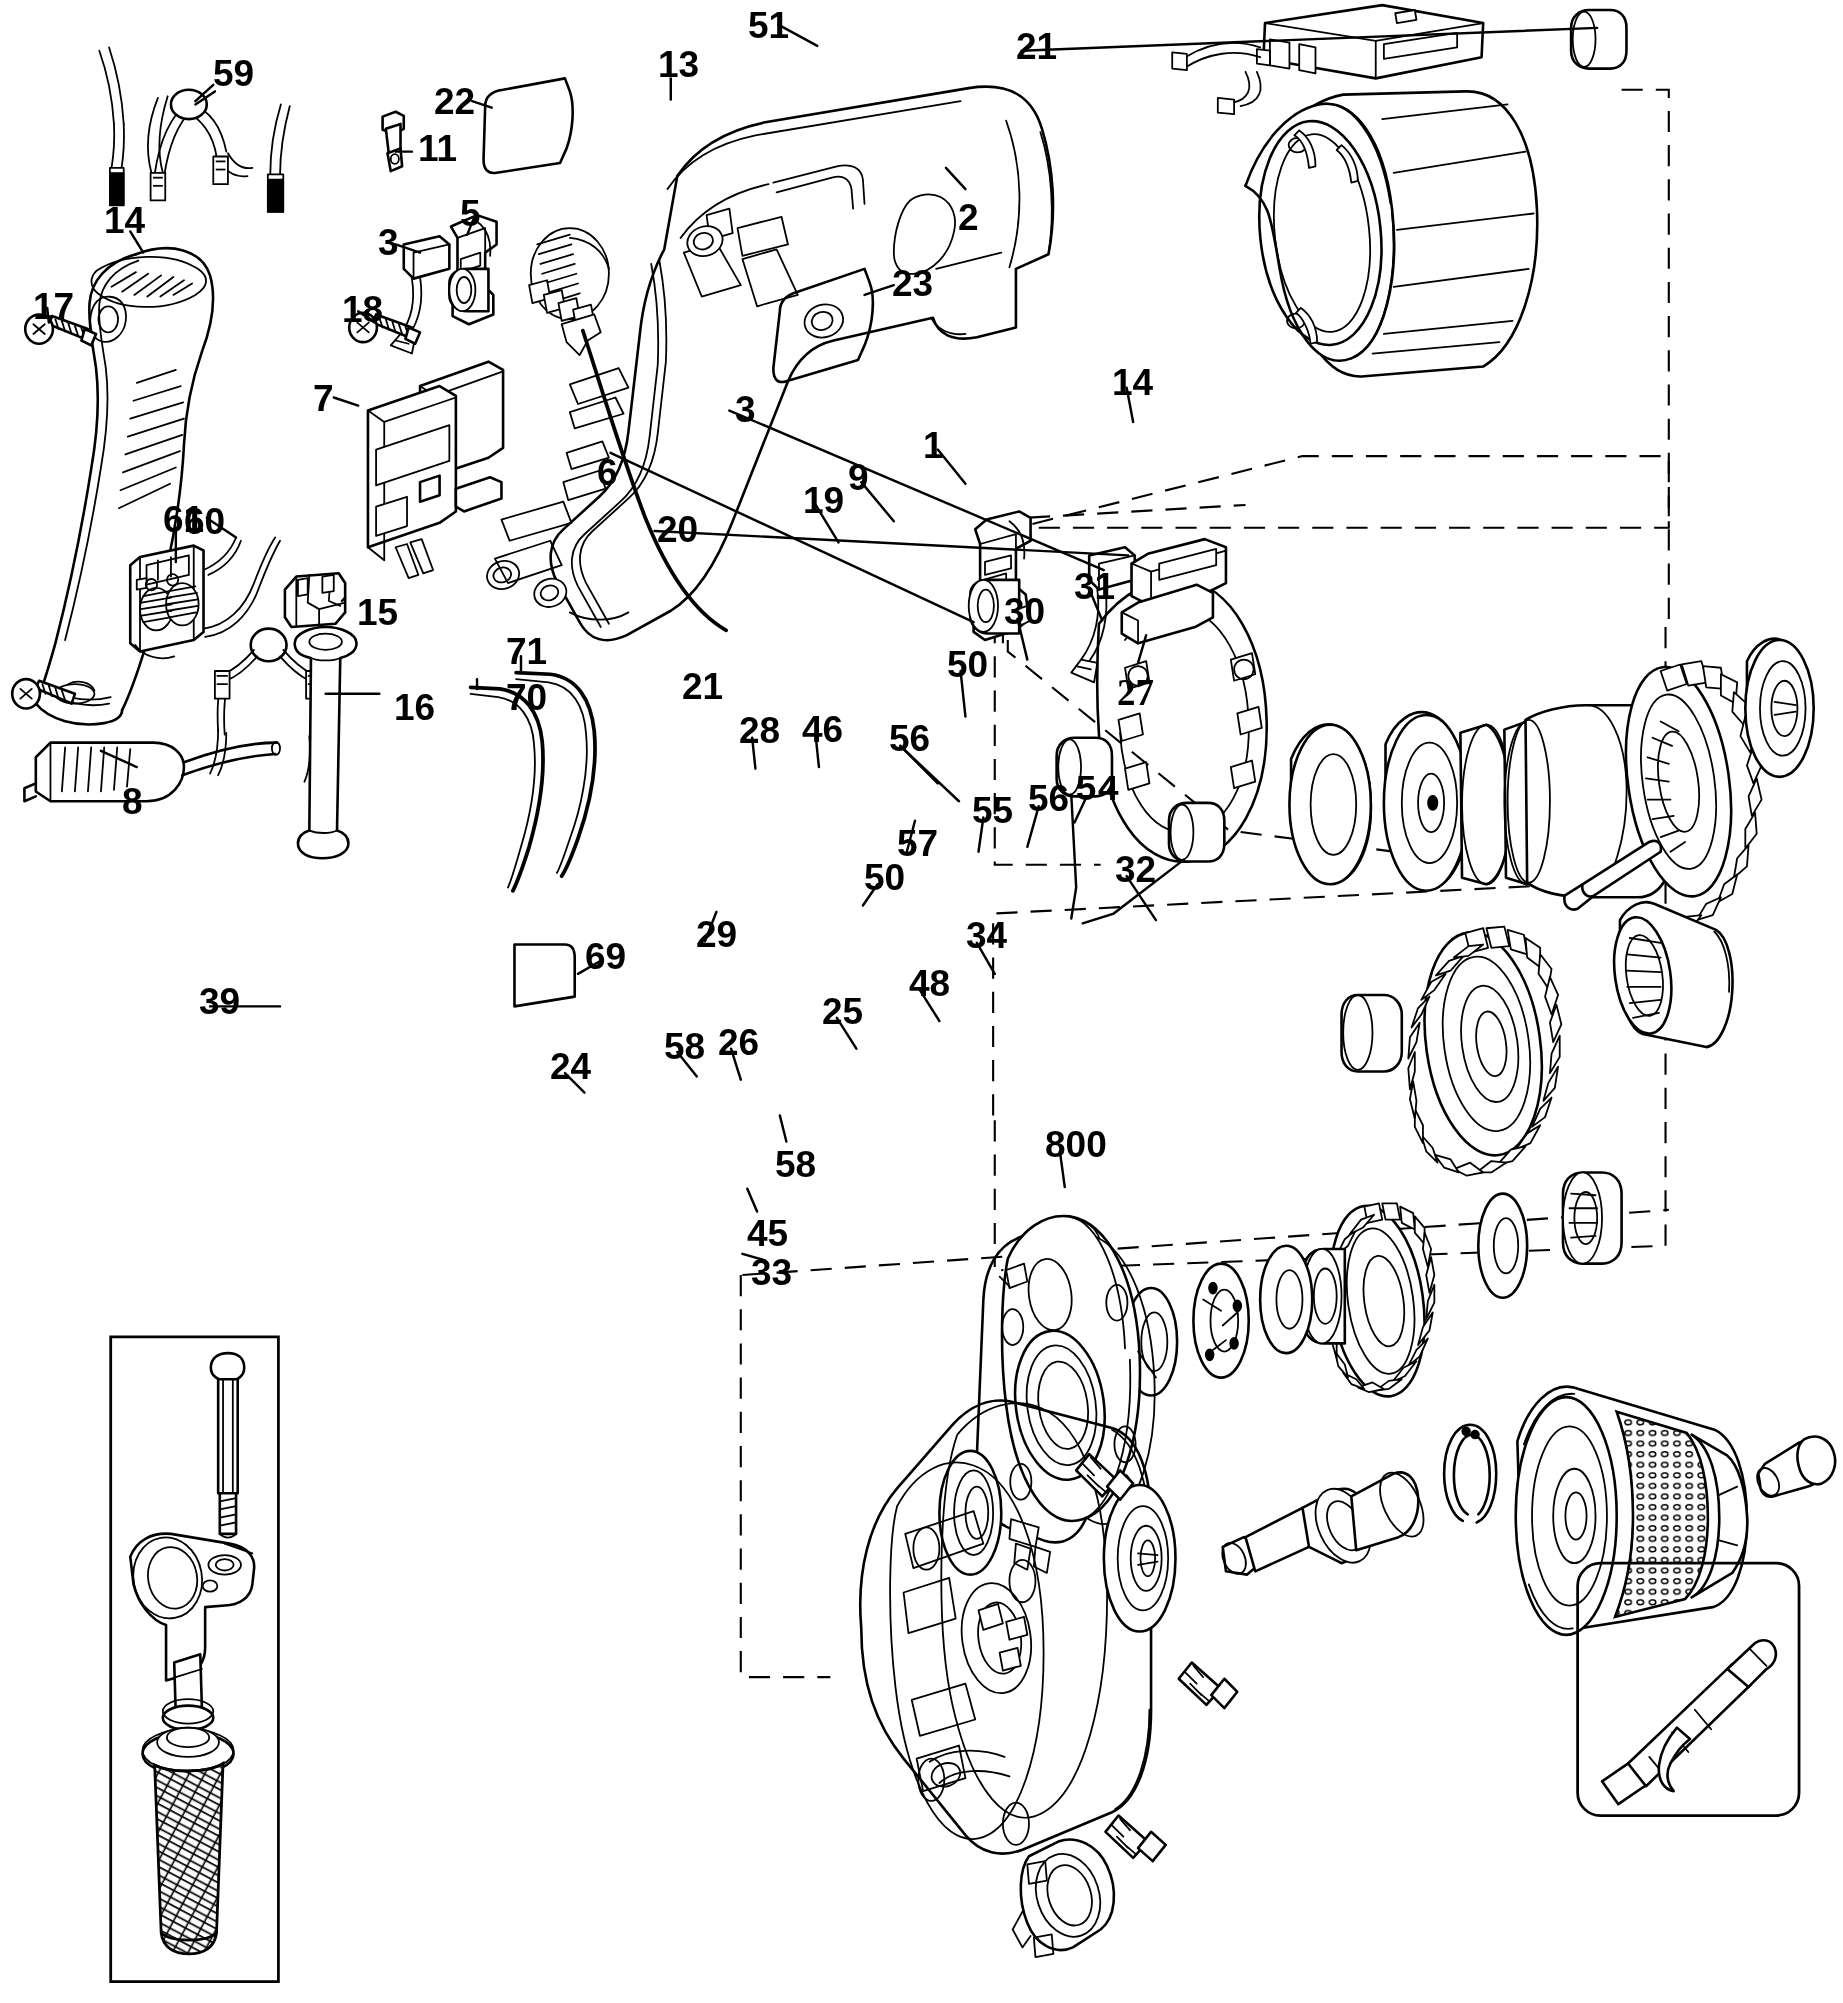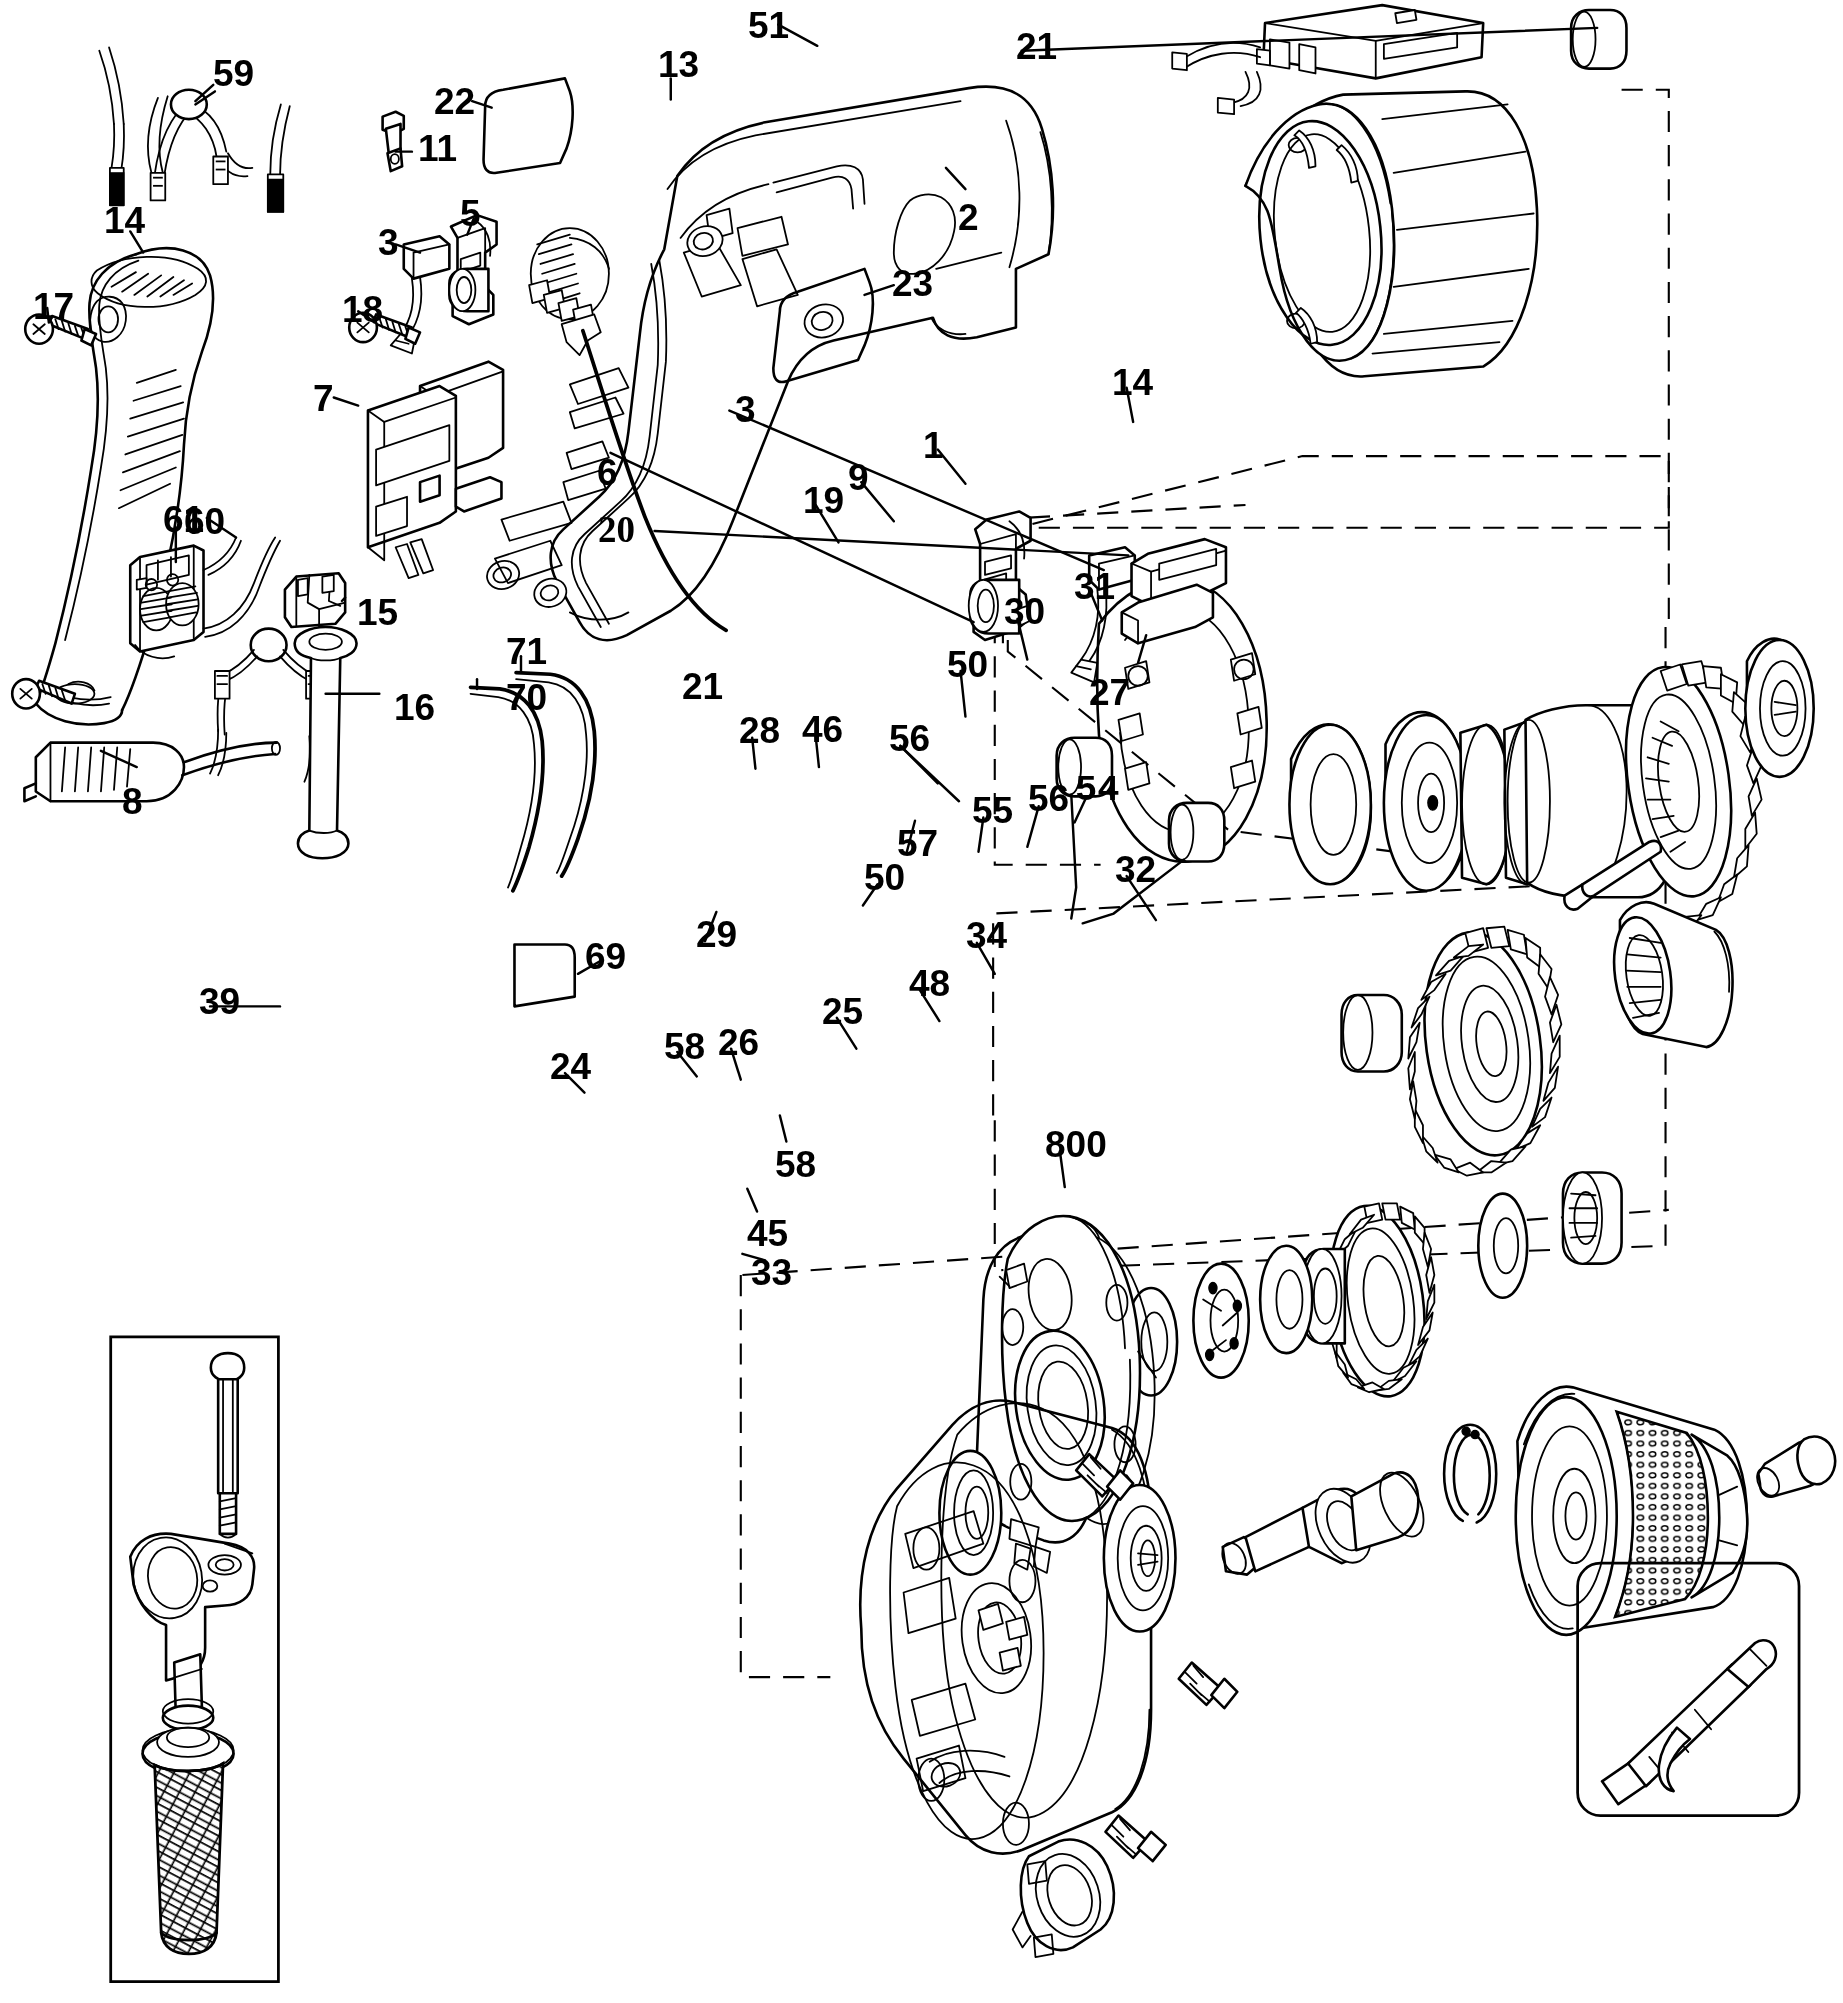--- a/index.html
+++ b/index.html
@@ -1090,27 +1090,27 @@
       <div class="callout sz-lg" style="left: 33px; top: 288px;">17</div>
       <div class="callout sz-lg" style="left: 342px; top: 291px;">18</div>
       <div class="callout sz-lg" style="left: 1112px; top: 364px;">14</div>
       <div class="callout sz-lg" style="left: 735px; top: 391px;">3</div>
       <div class="callout sz-lg" style="left: 313px; top: 380px;">7</div>
       <div class="callout sz-lg" style="left: 923px; top: 427px;">1</div>
       <div class="callout sz-lg" style="left: 597px; top: 454px;">6</div>
       <div class="callout sz-lg" style="left: 848px; top: 459px;">9</div>
       <div class="callout sz-lg" style="left: 184px; top: 503px;">60</div>
       <div class="callout sz-lg" style="left: 803px; top: 482px;">19</div>
-      <div class="callout sz-lg" style="left: 598px; top: 511px; font-family: Liberation Serif, serif;">20</div>
+      <div class="callout sz-lg" style="left: 657px; top: 511px;">20</div>
       <div class="callout sz-lg" style="left: 1074px; top: 568px;">31</div>
       <div class="callout sz-lg" style="left: 1004px; top: 593px;">30</div>
       <div class="callout sz-lg" style="left: 163px; top: 501px;">61</div>
       <div class="callout sz-lg" style="left: 357px; top: 594px;">15</div>
       <div class="callout sz-lg" style="left: 947px; top: 646px;">50</div>
-      <div class="callout sz-lg" style="left: 1089px; top: 674px;">27</div>
+      <div class="callout sz-lg" style="left: 1117px; top: 674px; font-family: Liberation Serif, serif;">27</div>
       <div class="callout sz-lg" style="left: 682px; top: 668px;">21</div>
       <div class="callout sz-lg" style="left: 506px; top: 633px;">71</div>
       <div class="callout sz-lg" style="left: 462px; top: 679px; margin-left: 44px;">70</div>
       <div class="callout sz-lg" style="left: 394px; top: 689px;">16</div>
       <div class="callout sz-lg" style="left: 739px; top: 712px;">28</div>
       <div class="callout sz-lg" style="left: 802px; top: 711px;">46</div>
       <div class="callout sz-lg" style="left: 889px; top: 720px;">56</div>
       <div class="callout sz-lg" style="left: 1075px; top: 772px; font-family: Liberation Mono, monospace;">54</div>
       <div class="callout sz-lg" style="left: 972px; top: 792px;">55</div>
       <div class="callout sz-lg" style="left: 1028px; top: 780px;">56</div>

